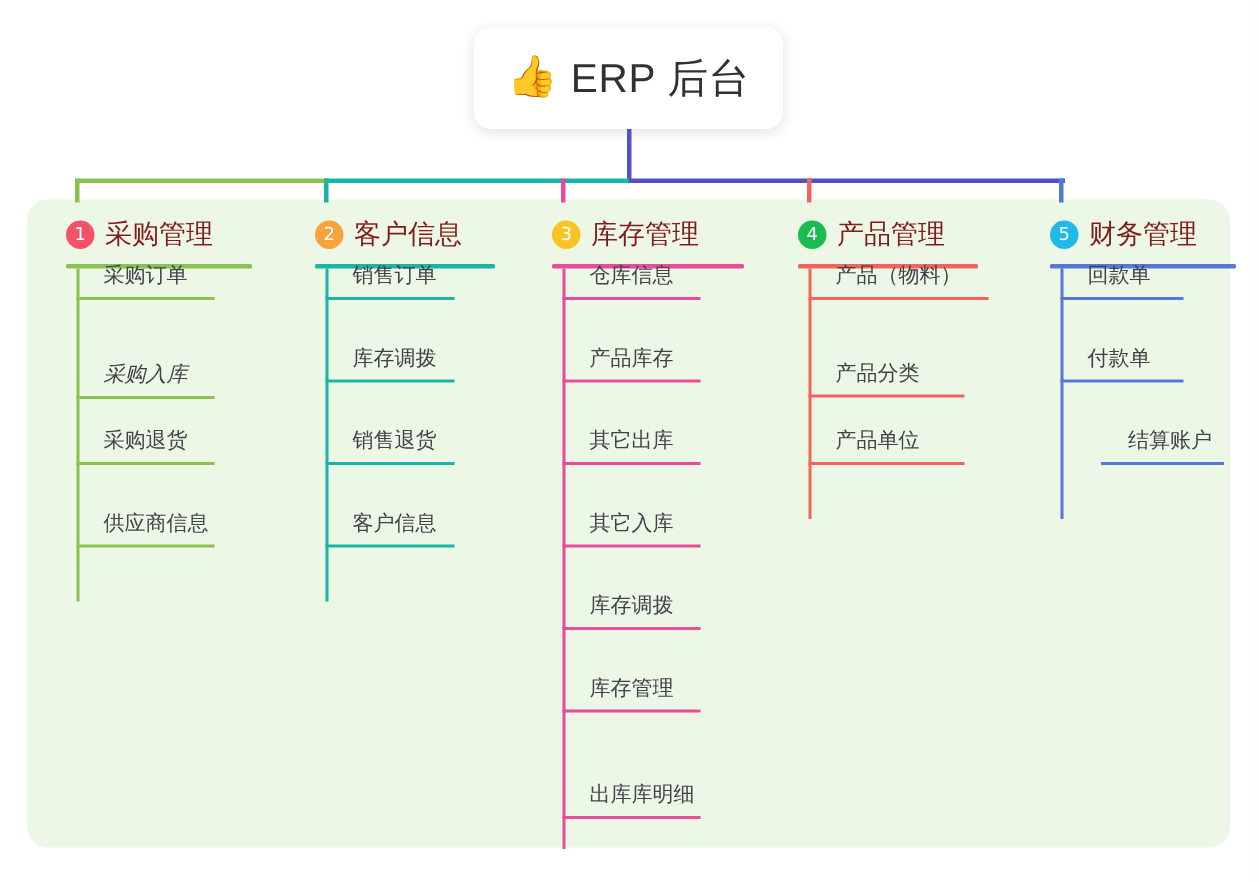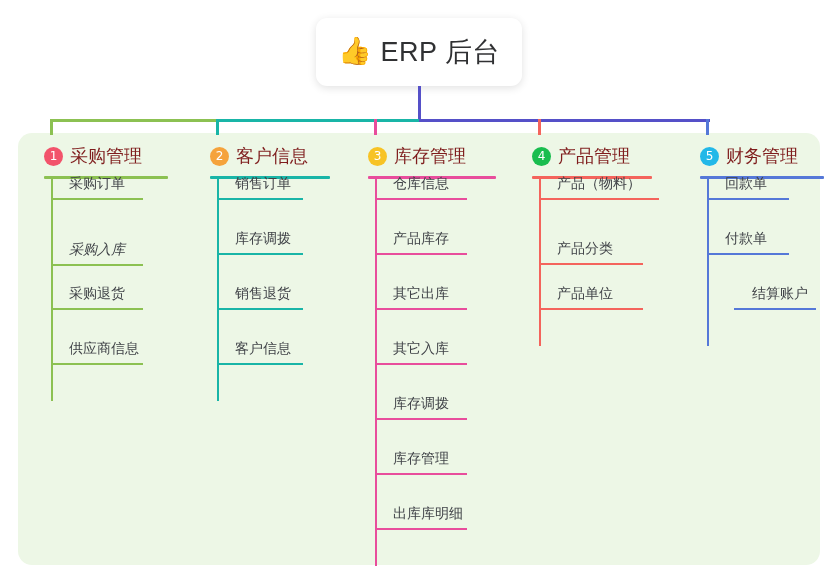--- a/index.html
+++ b/index.html
@@ -231,21 +231,21 @@
           <div class="leaf-rule" style="width: 92px; background: rgb(232, 77, 156);"></div>
         </div>
         <div class="leaf" style="top: 239px; width: 92px; height: 38px;">
           <span class="leaf-label">库存调拨</span>
           <div class="leaf-rule" style="width: 92px; background: rgb(232, 77, 156);"></div>
         </div>
         <div class="leaf" style="top: 294px; width: 92px; height: 38px;">
           <span class="leaf-label">库存管理</span>
           <div class="leaf-rule" style="width: 92px; background: rgb(232, 77, 156);"></div>
         </div>
-        <div class="leaf" style="top: 349px; width: 92px; height: 38px;">
+        <div class="leaf" style="top: 365px; width: 92px; height: 38px;">
           <span class="leaf-label">出库库明细</span>
           <div class="leaf-rule" style="width: 92px; background: rgb(232, 77, 156);"></div>
         </div>
       </div>
       <div class="column" style="left: 512px;">
         <div class="col-head">
           <span class="badge" style="background: rgb(25, 189, 79);">4</span>
           <span class="col-title">产品管理</span>
         </div>
         <div class="head-rule" style="width: 120px; background: rgb(244, 100, 92);"></div>

